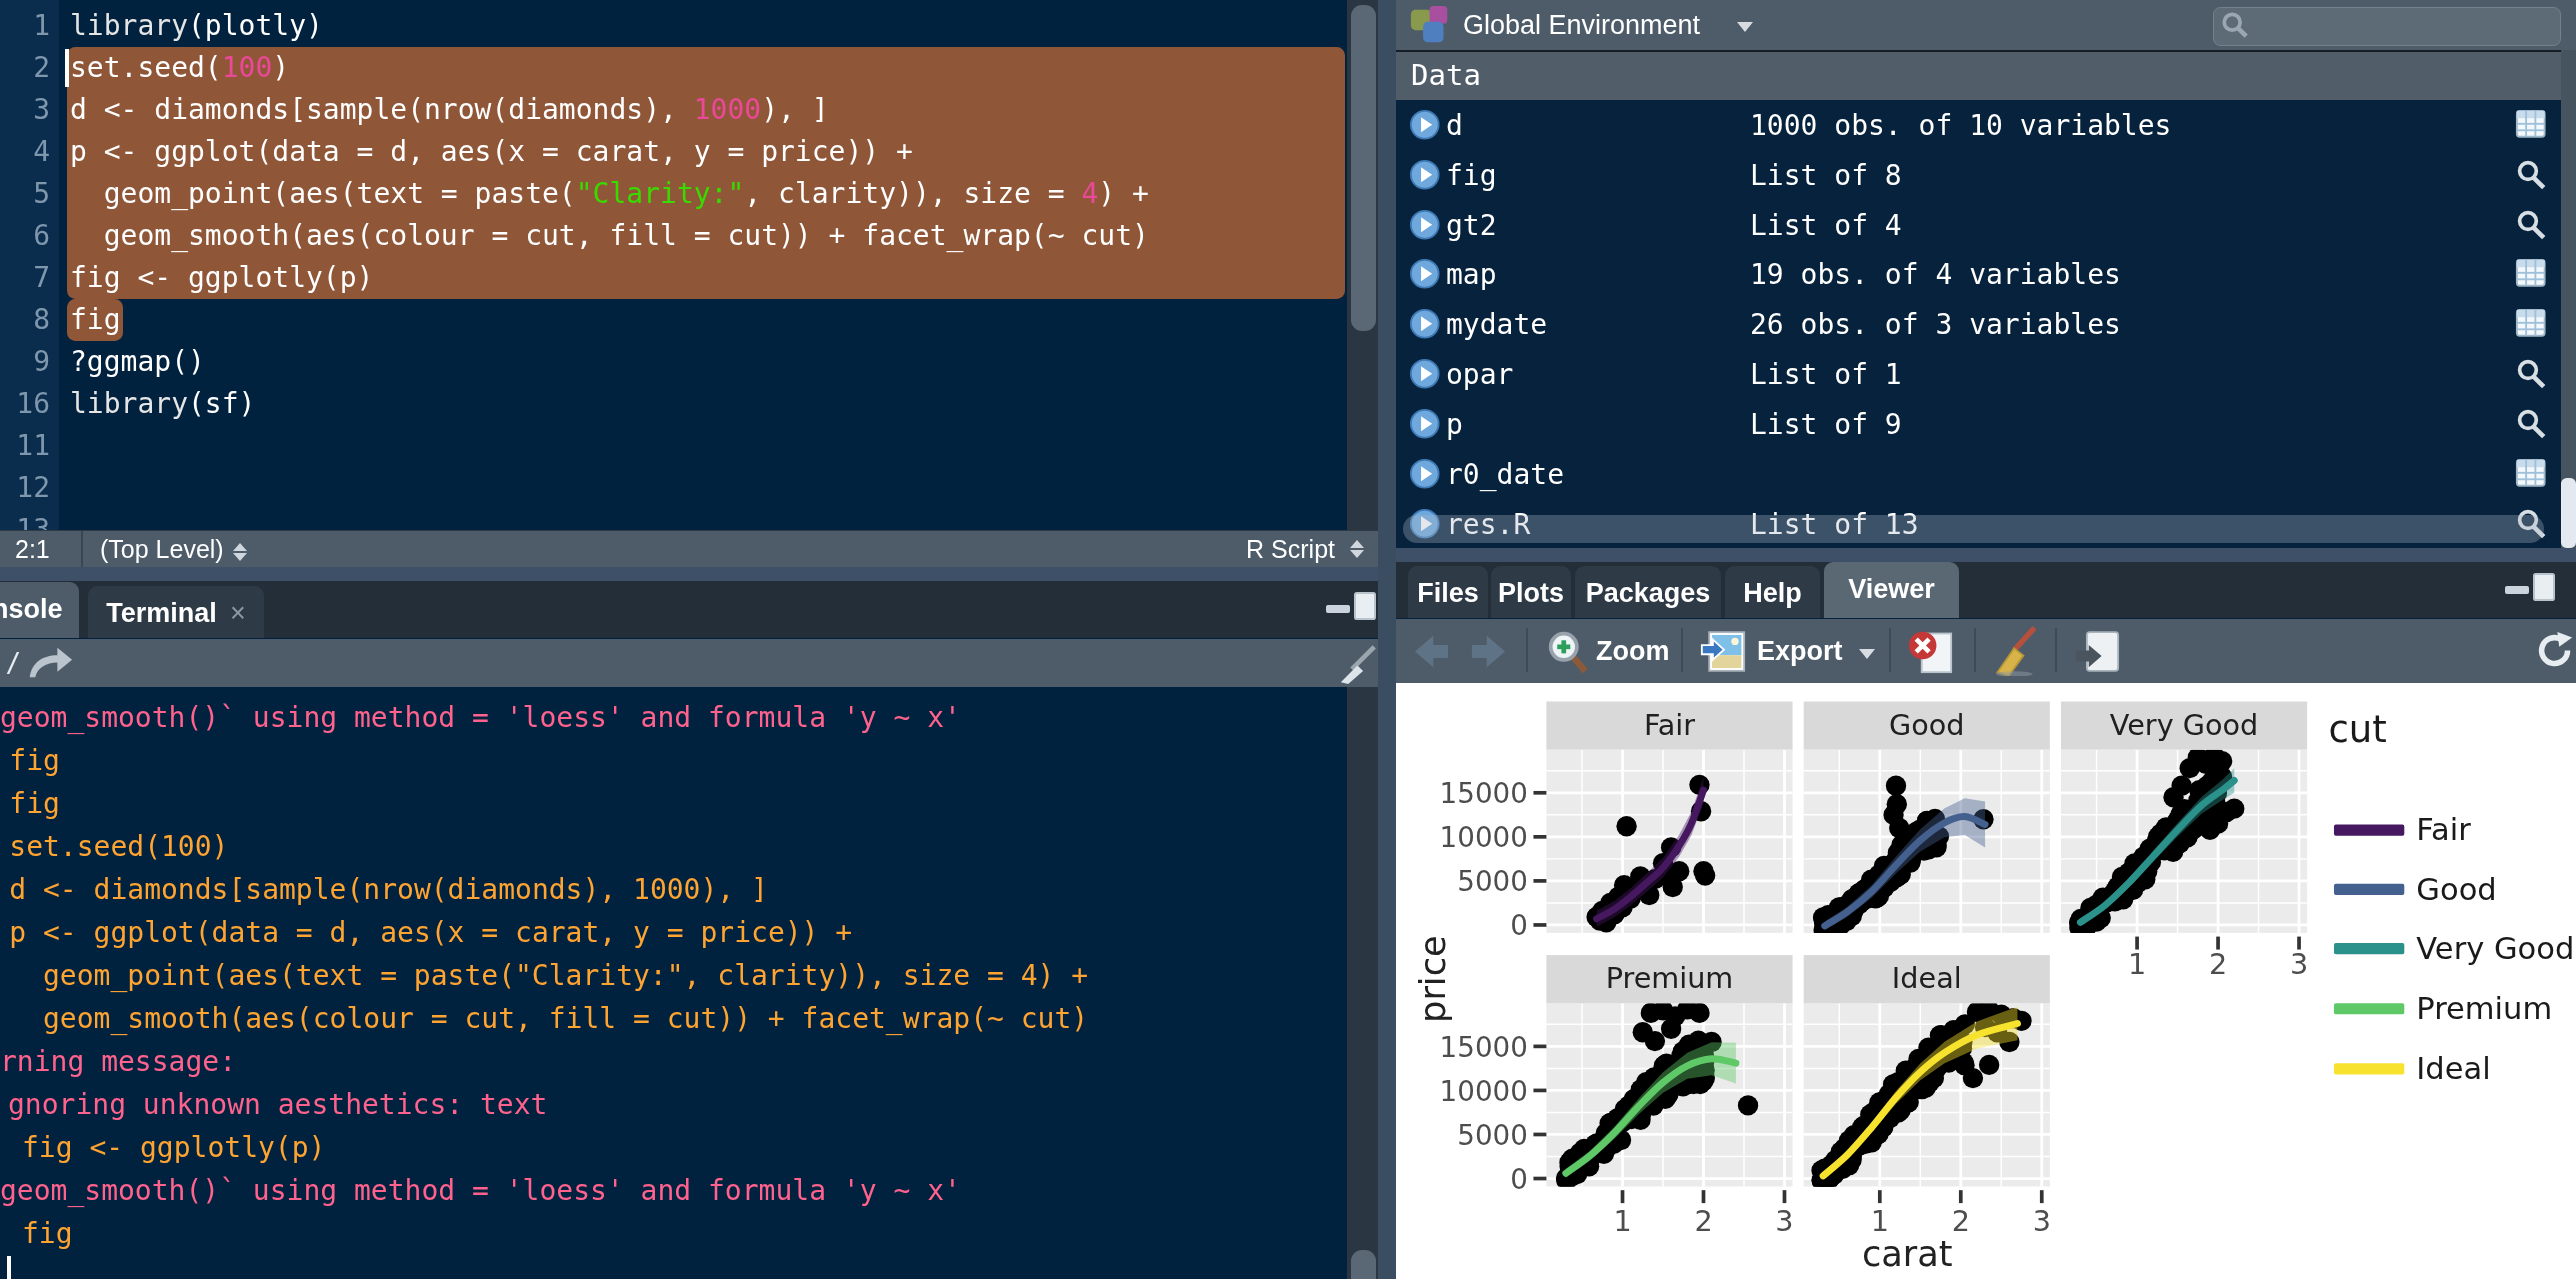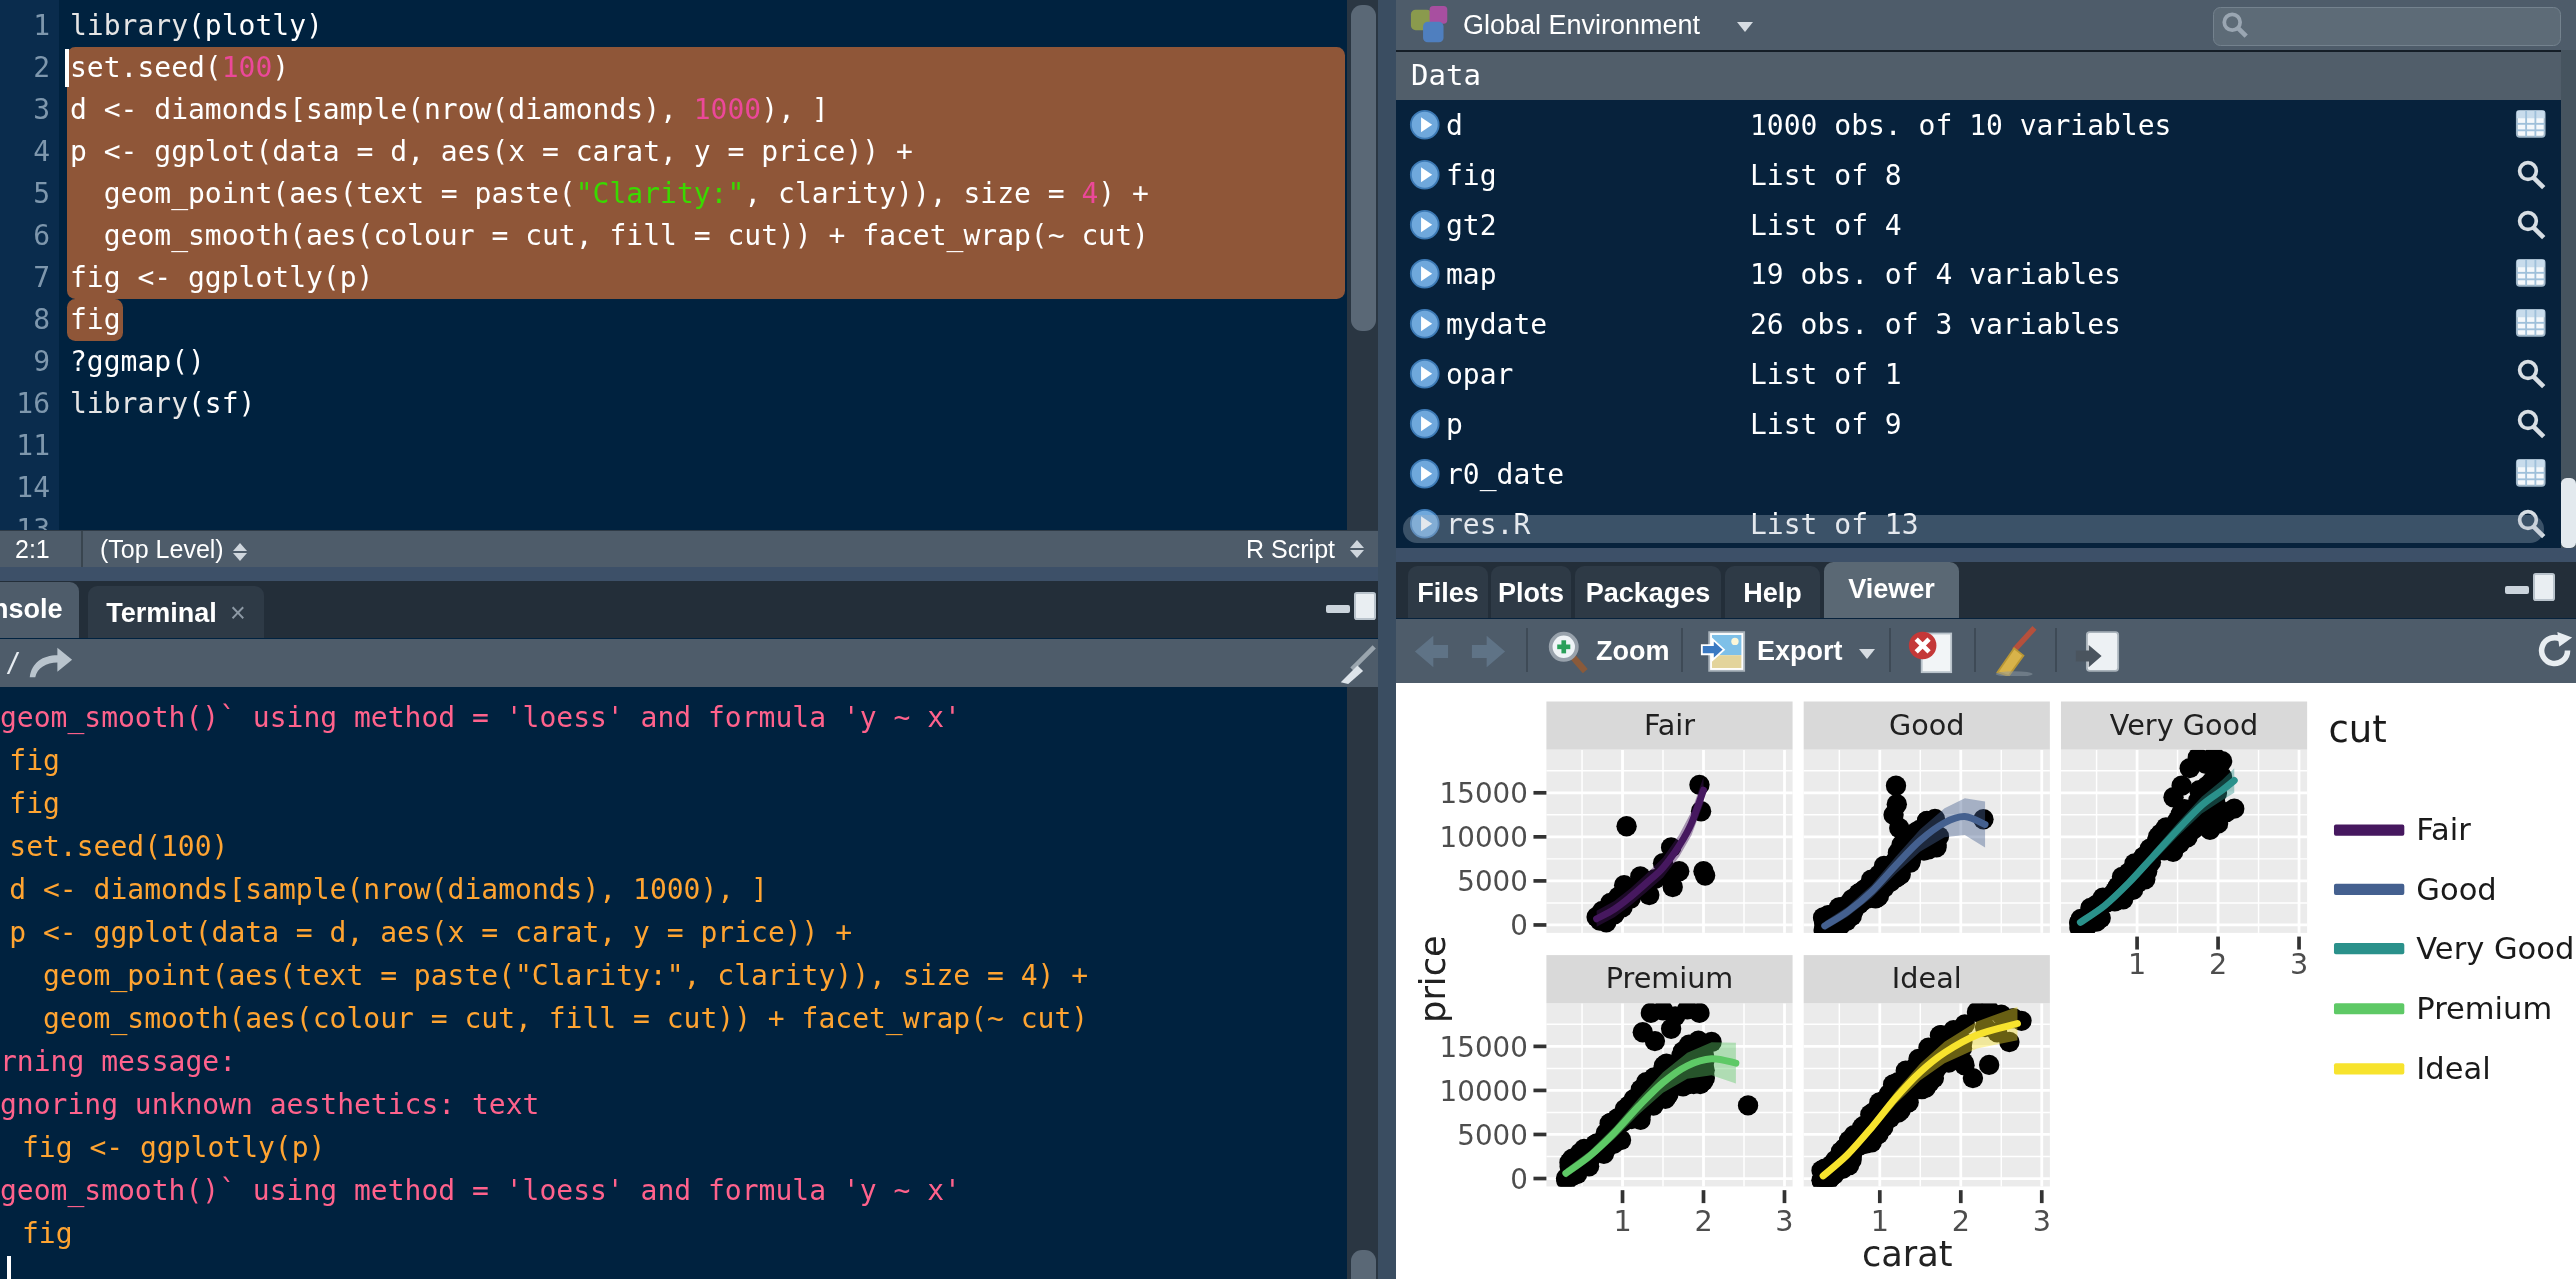--- a/index.html
+++ b/index.html
@@ -54,21 +54,21 @@
       <div class="lnum" style="top: 47px;">2</div>
       <div class="lnum" style="top: 89px;">3</div>
       <div class="lnum" style="top: 131px;">4</div>
       <div class="lnum" style="top: 173px;">5</div>
       <div class="lnum" style="top: 215px;">6</div>
       <div class="lnum" style="top: 257px;">7</div>
       <div class="lnum" style="top: 299px;">8</div>
       <div class="lnum" style="top: 341px;">9</div>
       <div class="lnum" style="top: 383px;">16</div>
       <div class="lnum" style="top: 425px;">11</div>
-      <div class="lnum" style="top: 467px;">14</div>
+      <div class="lnum" style="top: 467px;">12</div>
       <div class="lnum" style="top: 509px;">13</div>
     </div>
   <div id="code-layer">
       <div class="code-line" style="top: 4.6px;"><span class="c-o">library</span><span class="c-w">(plotly)</span></div>
       <div class="code-line" style="top: 47px;"><span class="c-w">set.seed(</span><span class="c-p">100</span><span class="c-w">)</span></div>
       <div class="code-line" style="top: 89px;"><span class="c-w">d &lt;- diamonds[sample(nrow(diamonds), </span><span class="c-p">1000</span><span class="c-w">), ]</span></div>
       <div class="code-line" style="top: 131px;"><span class="c-w">p &lt;- ggplot(data = d, aes(x = carat, y = price)) +</span></div>
       <div class="code-line" style="top: 173px;"><span class="c-w">  geom_point(aes(text = paste(</span><span class="c-g">"Clarity:"</span><span class="c-w">, clarity)), size = </span><span class="c-p">4</span><span class="c-w">) +</span></div>
       <div class="code-line" style="top: 215px;"><span class="c-w">  geom_smooth(aes(colour = cut, fill = cut)) + facet_wrap(~ cut)</span></div>
       <div class="code-line" style="top: 257px;"><span class="c-w">fig &lt;- ggplotly(p)</span></div>
@@ -119,21 +119,21 @@
   <div id="console-lines">
       <div class="con-line cl-pink" style="left: 0px; top: 9.3px; color: rgb(255, 98, 140);">geom_smooth()` using method = 'loess' and formula 'y ~ x'</div>
       <div class="con-line cl-orange" style="left: 9.3px; top: 52px; color: rgb(255, 164, 49);">fig</div>
       <div class="con-line cl-orange" style="left: 9.3px; top: 95px; color: rgb(255, 164, 49);">fig</div>
       <div class="con-line cl-orange" style="left: 9.3px; top: 138px; color: rgb(255, 164, 49);">set.seed(100)</div>
       <div class="con-line cl-orange" style="left: 9.3px; top: 181px; color: rgb(255, 164, 49);">d &lt;- diamonds[sample(nrow(diamonds), 1000), ]</div>
       <div class="con-line cl-orange" style="left: 9.3px; top: 224px; color: rgb(255, 164, 49);">p &lt;- ggplot(data = d, aes(x = carat, y = price)) +</div>
       <div class="con-line cl-orange" style="left: 43px; top: 267px; color: rgb(255, 164, 49);">geom_point(aes(text = paste("Clarity:", clarity)), size = 4) +</div>
       <div class="con-line cl-orange" style="left: 43px; top: 310px; color: rgb(255, 164, 49);">geom_smooth(aes(colour = cut, fill = cut)) + facet_wrap(~ cut)</div>
       <div class="con-line cl-pink" style="left: 0px; top: 353px; color: rgb(255, 98, 140);">rning message:</div>
-      <div class="con-line cl-pink" style="left: 0px; top: 396px; color: rgb(255, 98, 140);">gnoring unknown aesthetics: text</div>
+      <div class="con-line cl-pink" style="left: 0px; top: 396px; color: rgb(255, 98, 140); padding-left: 8px;">gnoring unknown aesthetics: text</div>
       <div class="con-line cl-orange" style="left: 22px; top: 439px; color: rgb(255, 164, 49);">fig &lt;- ggplotly(p)</div>
       <div class="con-line cl-pink" style="left: 0px; top: 482px; color: rgb(255, 98, 140);">geom_smooth()` using method = 'loess' and formula 'y ~ x'</div>
       <div class="con-line cl-orange" style="left: 22px; top: 525px; color: rgb(255, 164, 49);">fig</div>
     </div>
   <div class="caret" style="left:7.4px;top:569px;height:35px"></div>
   <div class="sbar-track" style="left:1347px;top:0;width:32px;height:593px">
     <div class="sbar-thumb" style="left:3.7px;top:563px;width:25px;height:56px"></div>
   </div>
 </div>
 

